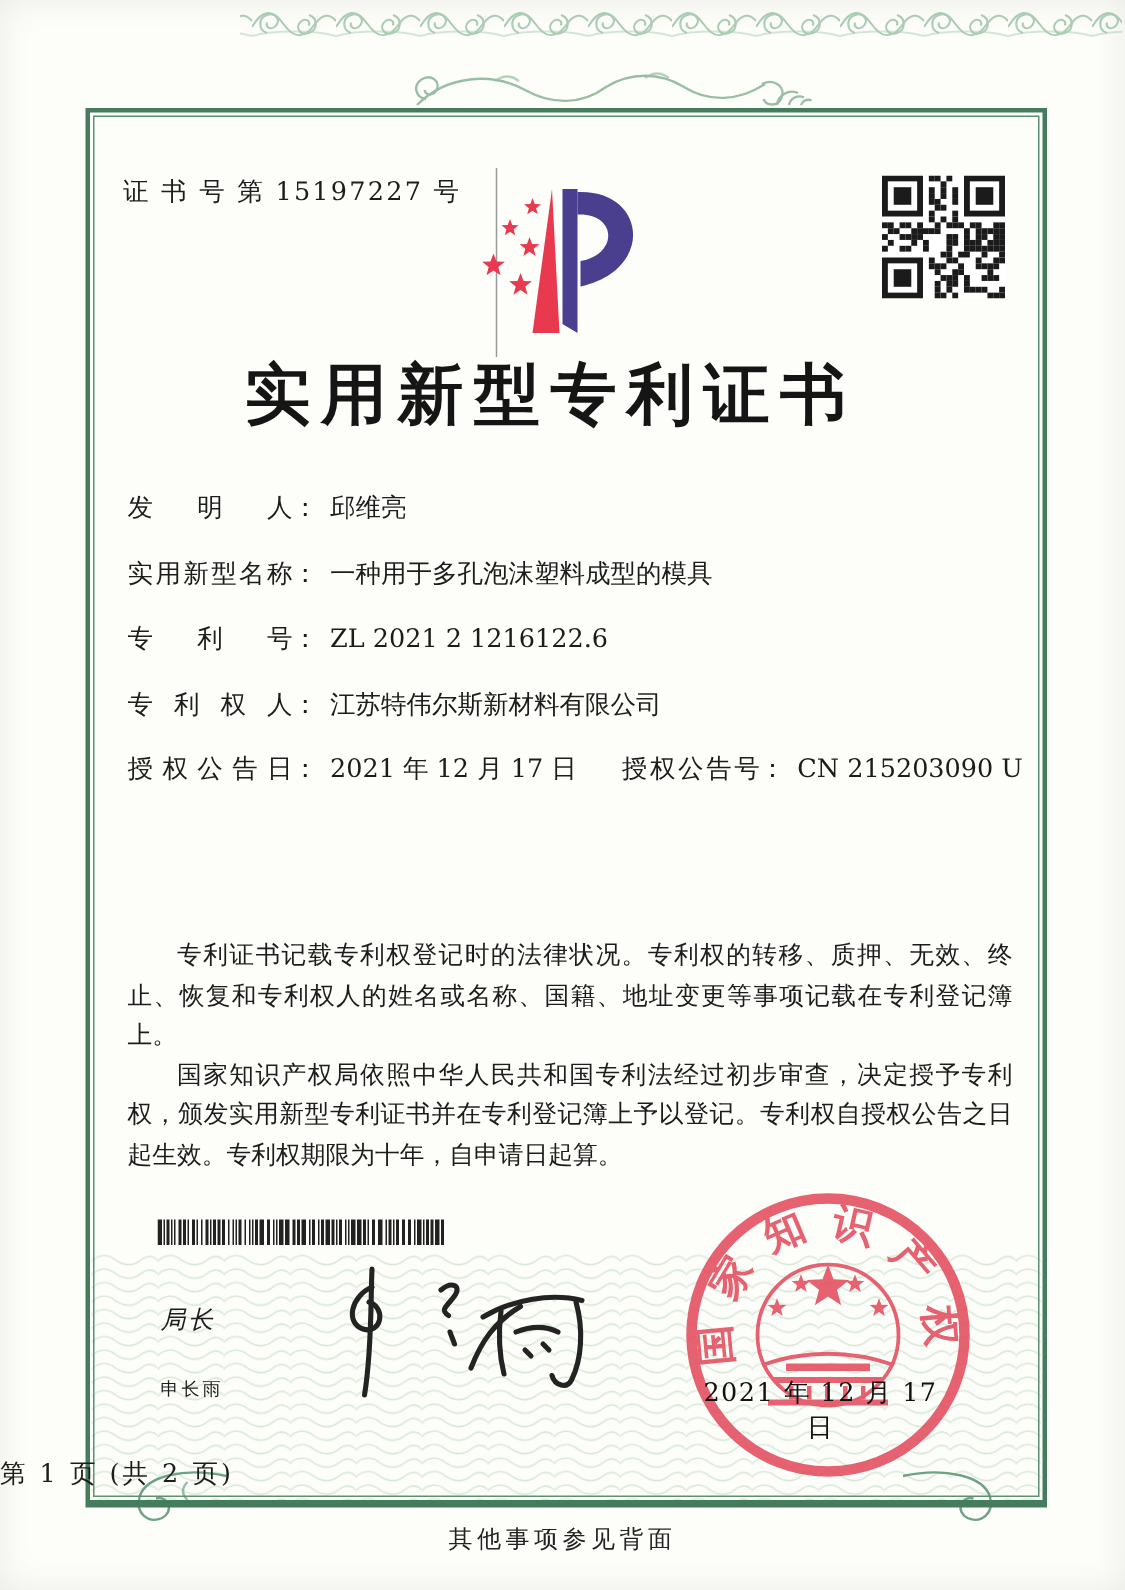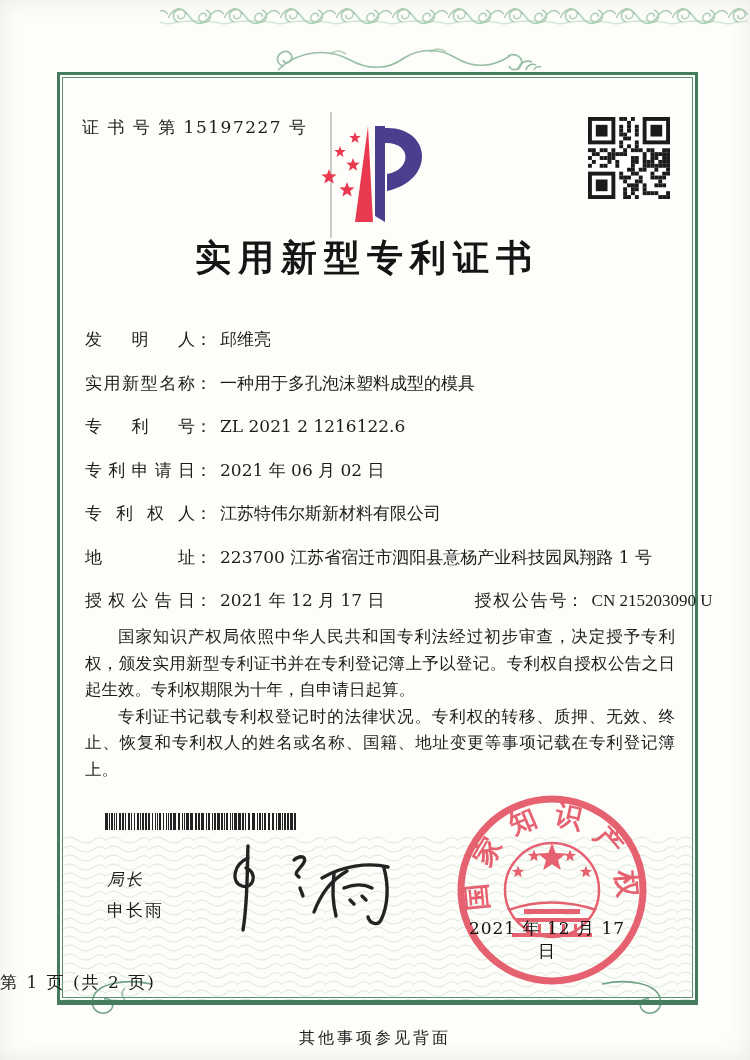--- a/index.html
+++ b/index.html
@@ -20,47 +20,47 @@
   }
   .frame::after {
     content:""; position:absolute; left:2px; top:2px; right:2px; bottom:2px;
     border:1px solid #5c8f73;
   }
 
   .cert-no { left:82px; top:116px; font-size:17px; letter-spacing:1.5px; }
 
   .title {
     left:0; right:16px; top:234px; text-align:center;
-    font-size:36px; font-weight:700; letter-spacing:7px; color:#151515;
+    font-size:44px; font-weight:700; letter-spacing:7px; color:#151515;
   }
 
   .fields { left:85px; top:318px; width:600px; font-size:17px; }
   .field-row { height:43.5px; line-height:43.5px; white-space:nowrap; }
   .field-label {
     display:inline-block; width:110px; vertical-align:top;
     text-align:justify; text-align-last:justify;
   }
   .colon { display:inline-block; margin-right:8px; }
-  .gazette { display:inline-block; margin-left:90px;font-family:Liberation Serif, serif; }
+  .gazette { display:inline-block; margin-left:30px; }
   .gazette .field-label { width:92px; }
 
   .paras { left:85px; top:624px; width:590px; font-size:16.5px;
            line-height:26.5px; text-align:justify; }
   .paras p { text-indent:2em; }
 
   .sig-title { left:107px; top:869px; font-size:16.5px; letter-spacing:2px;font-style:italic; }
-  .sig-name  { left:107px; top:899px; font-size:17px; letter-spacing:2px; }
+  .sig-name  { left:107px; top:918px; font-size:12px; letter-spacing:2px; }
 
   .seal-date { left:462px; top:917px; width:170px; font-size:17px;
                letter-spacing:1px; color:#111; text-align:center; z-index:6; }
 
   .page-num { left:0; right:0; top:971px; 
               font-size:17px; letter-spacing:2px; }
   .back-note { left:0; right:0; top:1016px; text-align:center;
-               font-size:16px; letter-spacing:3px; color:#222;margin-top:12px; }
+               font-size:16px; letter-spacing:3px; color:#222; }
 </style>
 </head>
 <body>
 
 <div class="page">
 
   <svg class="abs" style="left:0;top:0" width="750" height="30" aria-hidden="true">
     <defs>
       <pattern id="lace" width="56" height="28" patternUnits="userSpaceOnUse">
         <g fill="none" stroke="#9dc3a7" stroke-width="1.4" opacity="0.85">
@@ -266,31 +266,29 @@
         <rect x="2" y="16" width="3" height="3" fill="#1b1b1b"></rect>
       </g>
   </svg>
 
   <div class="abs title">实用新型专利证书</div>
 
   <div class="abs fields">
     <div class="field-row"><span class="field-label">发明人</span><span class="colon">：</span><span>邱维亮</span></div>
     <div class="field-row"><span class="field-label">实用新型名称</span><span class="colon">：</span><span>一种用于多孔泡沫塑料成型的模具</span></div>
     <div class="field-row"><span class="field-label">专利号</span><span class="colon">：</span><span>ZL 2021 2 1216122.6</span></div>
-    <div class="field-row"><span class="field-label">专利申请日</span><span class="colon">：</span><span>2021 年 06 月 02 日</span></div>
     <div class="field-row"><span class="field-label">专利权人</span><span class="colon">：</span><span>江苏特伟尔斯新材料有限公司</span></div>
-    <div class="field-row"><span class="field-label">地址</span><span class="colon">：</span><span>223700 江苏省宿迁市泗阳县意杨产业科技园凤翔路 1 号</span></div>
     <div class="field-row">
       <span class="field-label">授权公告日</span><span class="colon">：</span><span>2021 年 12 月 17 日</span><span class="gazette"><span class="field-label">授权公告号</span><span class="colon">：</span><span>CN 215203090 U</span></span>
     </div>
   </div>
 
   <div class="abs paras">
+    <p>专利证书记载专利权登记时的法律状况。专利权的转移、质押、无效、终止、恢复和专利权人的姓名或名称、国籍、地址变更等事项记载在专利登记簿上。</p>
     <p>国家知识产权局依照中华人民共和国专利法经过初步审查，决定授予专利权，颁发实用新型专利证书并在专利登记簿上予以登记。专利权自授权公告之日起生效。专利权期限为十年，自申请日起算。</p>
-    <p>专利证书记载专利权登记时的法律状况。专利权的转移、质押、无效、终止、恢复和专利权人的姓名或名称、国籍、地址变更等事项记载在专利登记簿上。</p>
   </div>
 
   <svg class="abs" style="left:105px;top:812px" width="196" height="20">
     <g id="barcode-bars" fill="#222">
         <rect x="0" y="1" width="3" height="17"></rect>
         <rect x="4" y="1" width="1" height="17"></rect>
         <rect x="6" y="1" width="2" height="17"></rect>
         <rect x="9" y="1" width="1" height="17"></rect>
         <rect x="11" y="1" width="1" height="17"></rect>
         <rect x="14" y="1" width="2" height="17"></rect>

